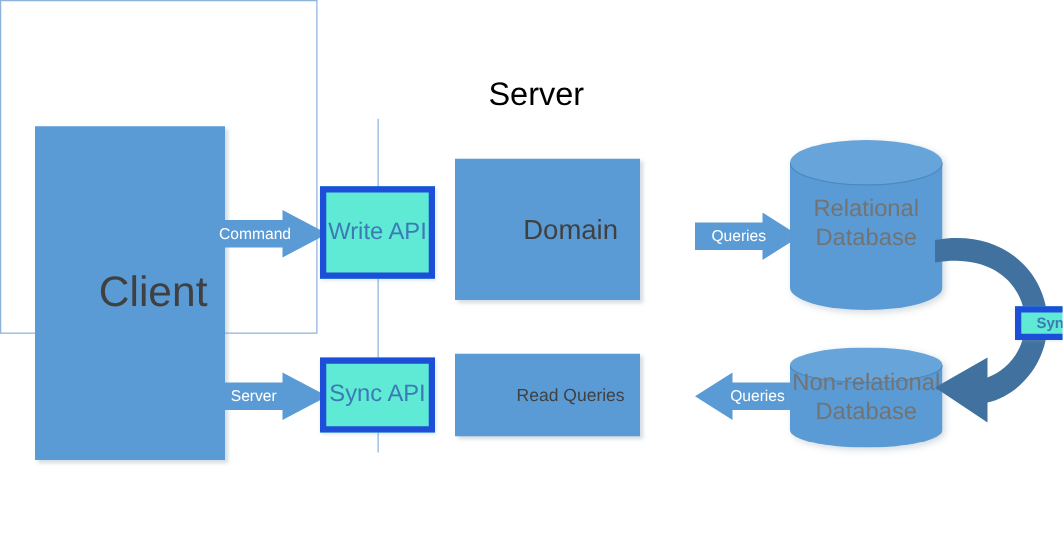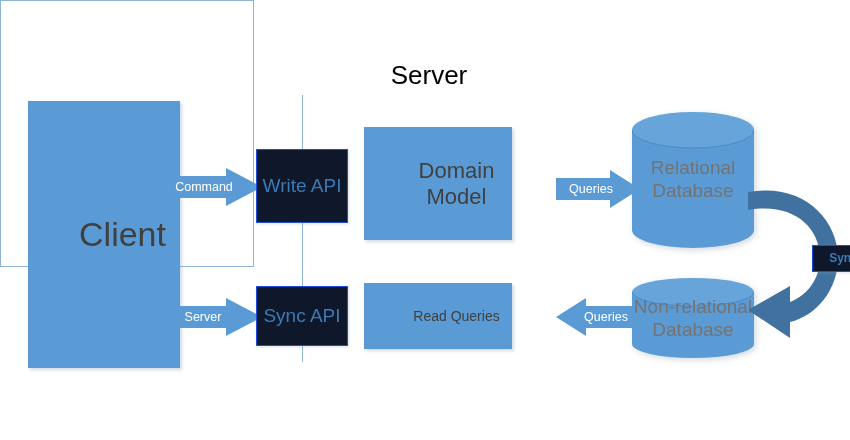--- a/index.html
+++ b/index.html
@@ -33,22 +33,22 @@
   
   .fill-blue {
     background: #5B9BD5;
     color: #404040;
     box-shadow: 2px 2px 3px rgba(140,160,180,0.38);
     padding-left: 37px;
   }
 
   
   .outline-blue {
-    background: #0f172a;
-    border: 1px solid #1d4ed8;
+    background: #5eead4;
+    border: 5px solid #1d4ed8;
     color: #3C7AB6;
     box-shadow: 1px 1px 3px rgba(150,170,190,0.33);
   }
 
   
   #client-box {
     left: 12px; top: 101px;
     width: 152px; height: 267px;
     font-size: 34px;
     margin-left: 16px;
@@ -178,21 +178,20 @@
   </svg>
   <div class="arrow-label" id="query-label">Server</div>
 
   <div class="node outline-blue" id="write-api-box">Write API</div>
 
   <div class="node outline-blue" id="read-api-box">Sync API</div>
 
   <div class="node fill-blue" id="domain-model-box">
     <span style="display:block">
       <span>Domain</span><br>
-      <span>Model</span>
     </span>
   </div>
 
   <div class="node fill-blue" id="read-queries-box">Read Queries</div>
 
   <svg class="arrow-svg" id="commands-arrow" viewBox="0 0 84 38">
     <polygon points="0,8 54,8 54,0 84,19 54,38 54,30 0,30" fill="#5B9BD5"></polygon>
   </svg>
   <div class="arrow-label" id="commands-label">Queries</div>
 

